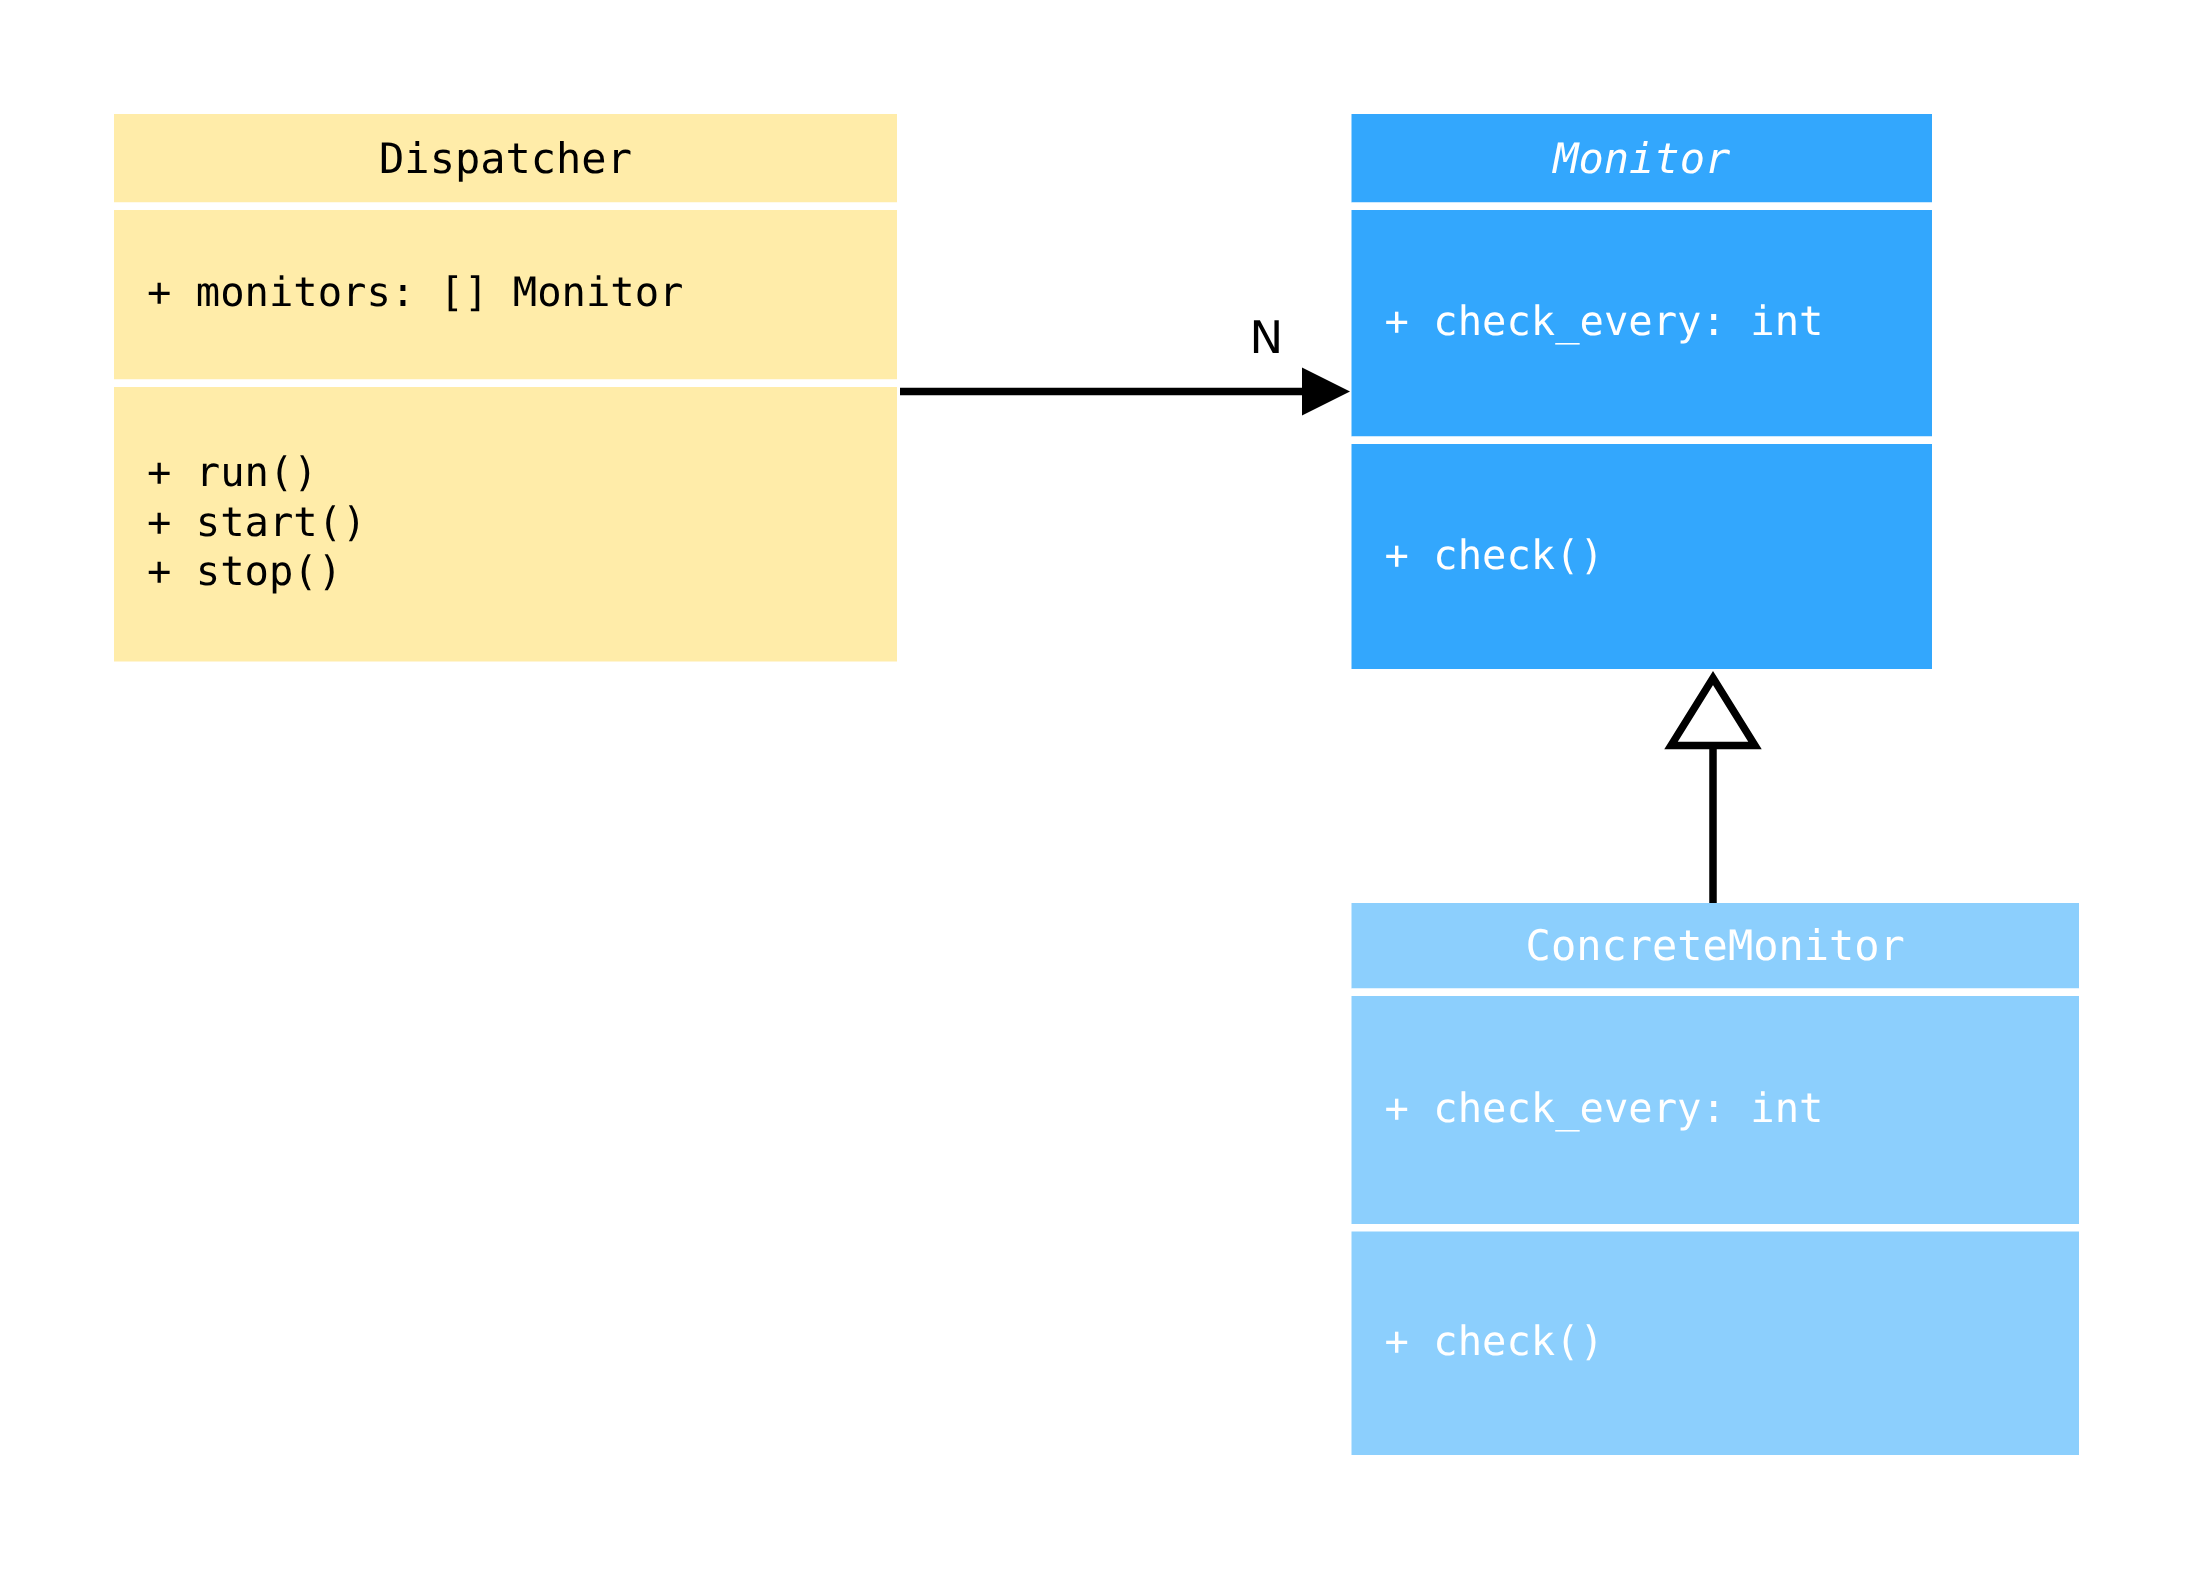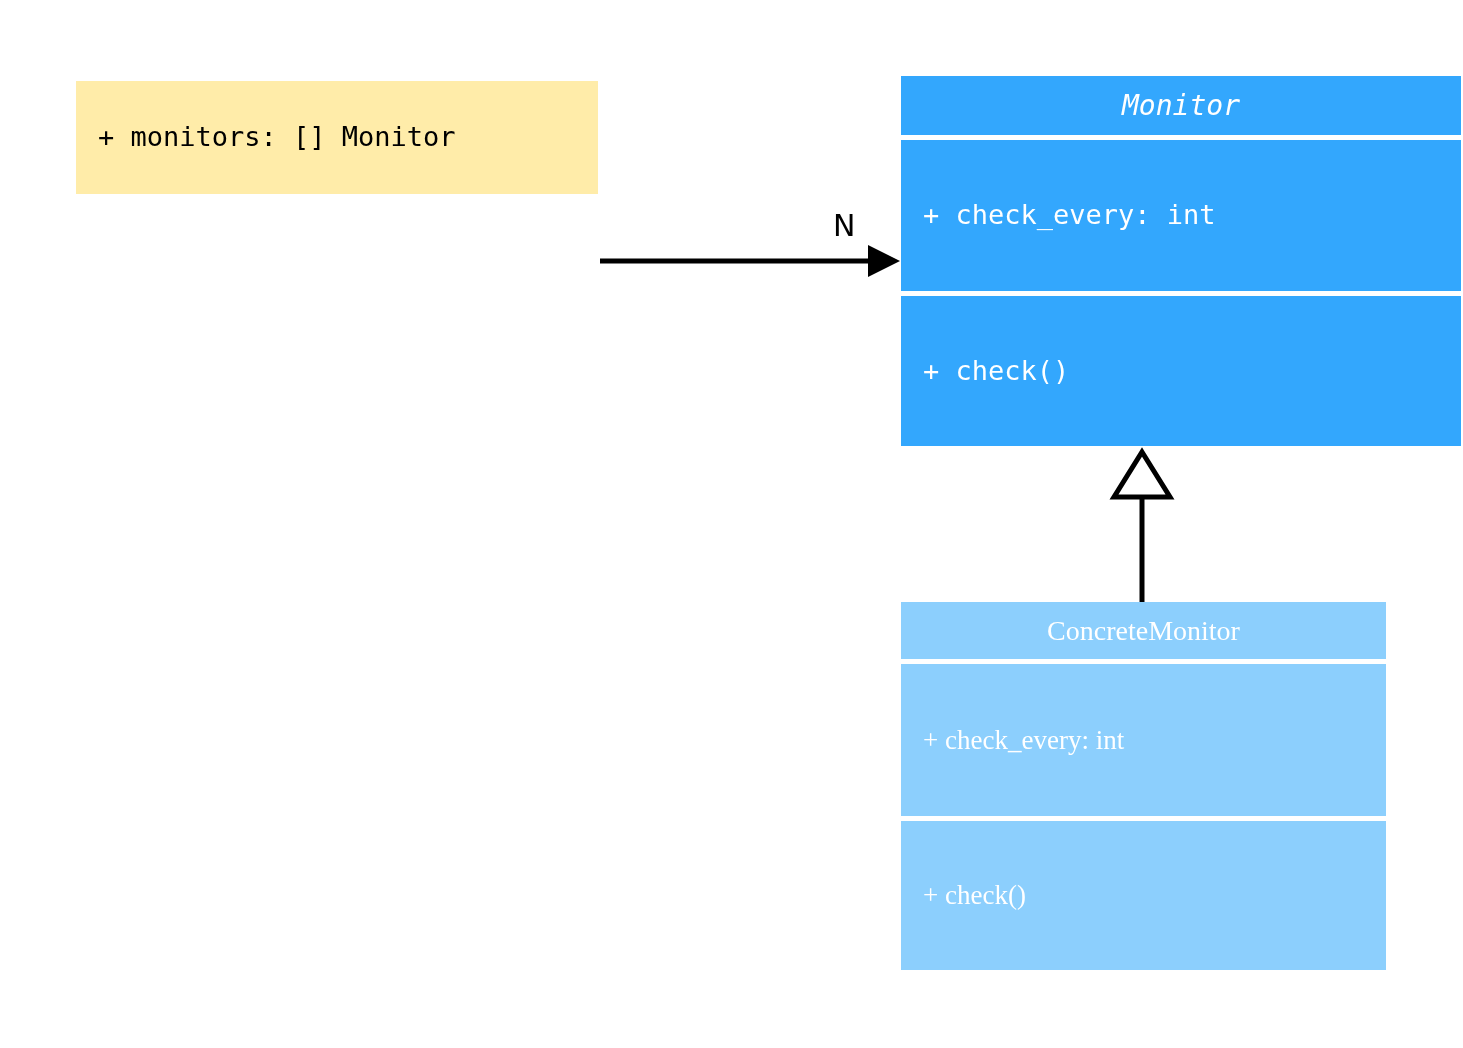--- a/index.html
+++ b/index.html
@@ -81,42 +81,50 @@
     line-height: 1;
     white-space: pre;
   }
 </style>
 </head>
 <body>
 
 <div id="canvas">
 
   <div class="uml-class cls-dispatcher" style="left:76px; top:76px; width:522px; height:369px;">
+    <div class="uml-compartment" style="height:59px;">
+      <div class="uml-title">Dispatcher</div>
+    </div>
     <div style="height:5px; background:#ffffff;"></div>
     <div class="uml-compartment uml-members" style="height:113px;">
       <div class="uml-row">+ monitors: [] Monitor</div>
     </div>
     <div style="height:5px; background:#ffffff;"></div>
+    <div class="uml-compartment uml-members" style="height:183px;">
+      <div class="uml-row">+ run()</div>
+      <div class="uml-row">+ start()</div>
+      <div class="uml-row">+ stop()</div>
+    </div>
   </div>
 
-  <div class="uml-class cls-monitor" style="left:901px; top:76px; width:560px; height:370px;">
+  <div class="uml-class cls-monitor" style="left:901px; top:76px; width:387px; height:370px;">
     <div class="uml-compartment" style="height:59px;">
       <div class="uml-title italic">Monitor</div>
     </div>
     <div style="height:5px; background:#ffffff;"></div>
     <div class="uml-compartment uml-members" style="height:151px;">
       <div class="uml-row">+ check_every: int</div>
     </div>
     <div style="height:5px; background:#ffffff;"></div>
     <div class="uml-compartment uml-members" style="height:150px;">
       <div class="uml-row">+ check()</div>
     </div>
   </div>
 
-  <div class="uml-class cls-concrete" style="left:901px; top:602px; width:485px; height:368px;font-family:Liberation Serif, serif;">
+  <div class="uml-class cls-concrete" style="left:901px; top:602px; width:485px; height:368px;">
     <div class="uml-compartment" style="height:57px;">
       <div class="uml-title">ConcreteMonitor</div>
     </div>
     <div style="height:5px; background:#ffffff;"></div>
     <div class="uml-compartment uml-members" style="height:152px;">
       <div class="uml-row">+ check_every: int</div>
     </div>
     <div style="height:5px; background:#ffffff;"></div>
     <div class="uml-compartment uml-members" style="height:149px;">
       <div class="uml-row">+ check()</div>

